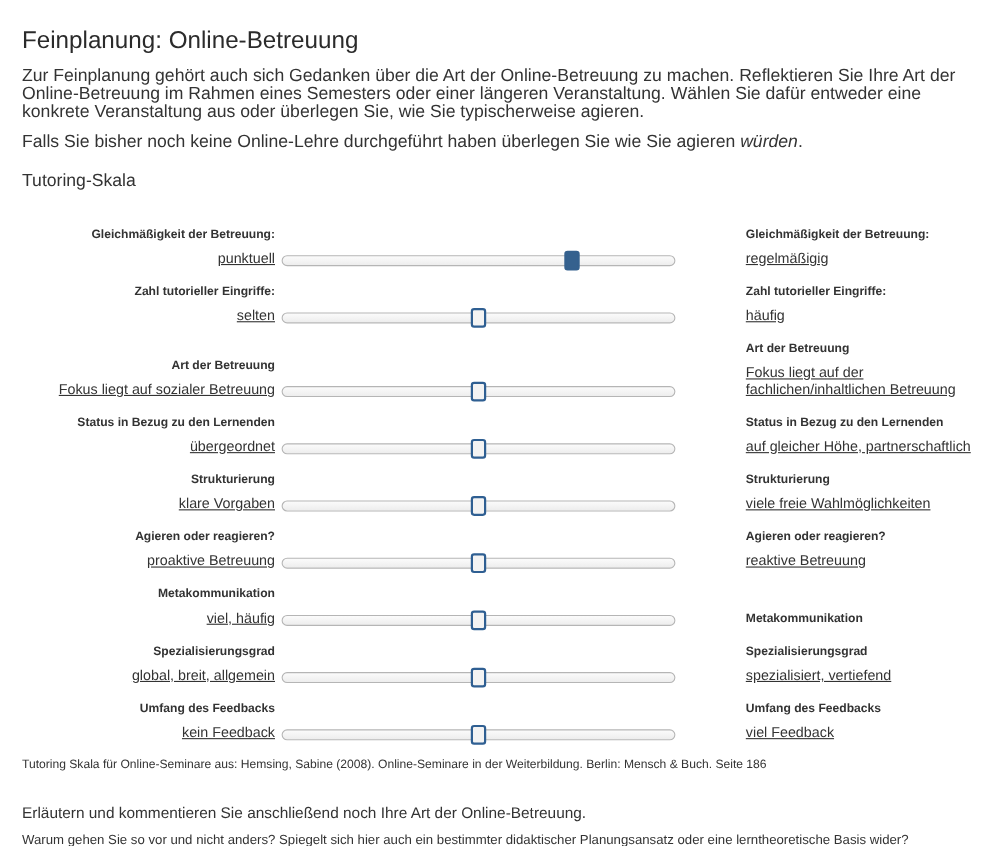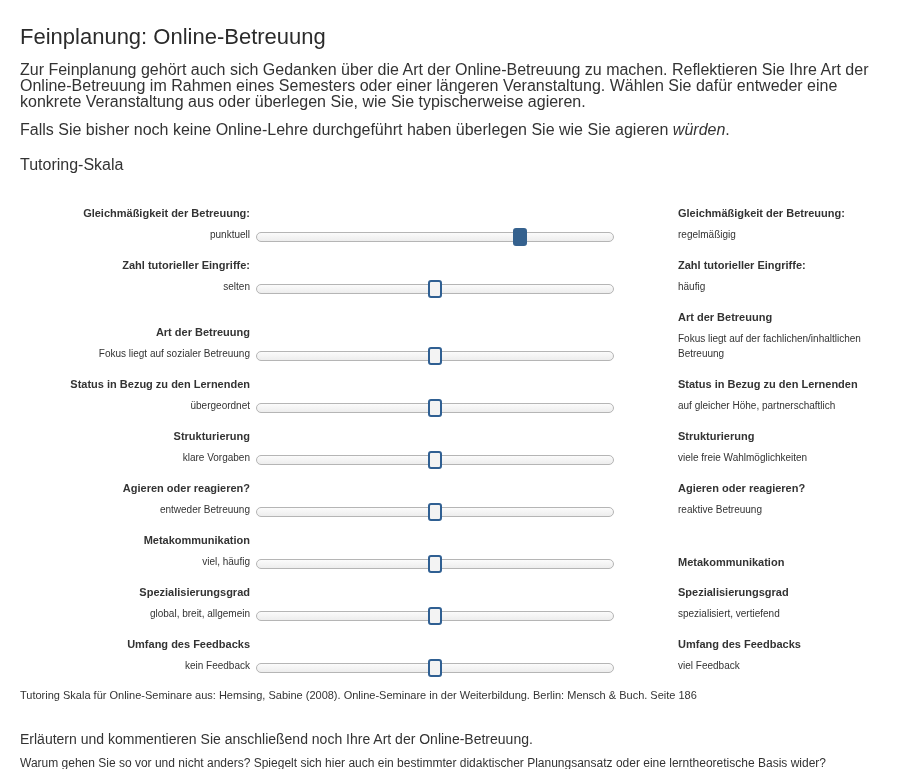--- a/index.html
+++ b/index.html
@@ -57,25 +57,26 @@
     text-align: left;
     flex: 0 0 auto;
   }
   .lbl {
     font-size: 11px;
     font-weight: 700;
     line-height: 14px;
     color: #333;
   }
   .sub {
-    font-size: 10px;
+    font-size: 13px;
     font-weight: 400;
     line-height: 15px;
     color: #333;
     margin-top: 7px;
+    text-decoration: underline;
   }
 
   .track {
     position: relative;
     margin-top: 3px;
     height: 10px;
     border: 1px solid #b5b5b5;
     border-radius: 5px;
     background: linear-gradient(#fbfbfb, #ededed);
     cursor: pointer;
@@ -217,21 +218,21 @@
     </div>
     <div class="col-right">
       <div class="lbl">Strukturierung</div>
       <div class="sub">viele freie Wahlmöglichkeiten</div>
     </div>
   </div>
 
   <div class="slider-row">
     <div class="col-left">
       <div class="lbl">Agieren oder reagieren?</div>
-      <div class="sub">entweder Betreuung</div>
+      <div class="sub">proaktive Betreuung</div>
     </div>
     <div class="col-slider">
       <div class="track">
         <div class="handle" style="left: calc(50% - 7px);"></div>
       </div>
     </div>
     <div class="col-right">
       <div class="lbl">Agieren oder reagieren?</div>
       <div class="sub">reaktive Betreuung</div>
     </div>

